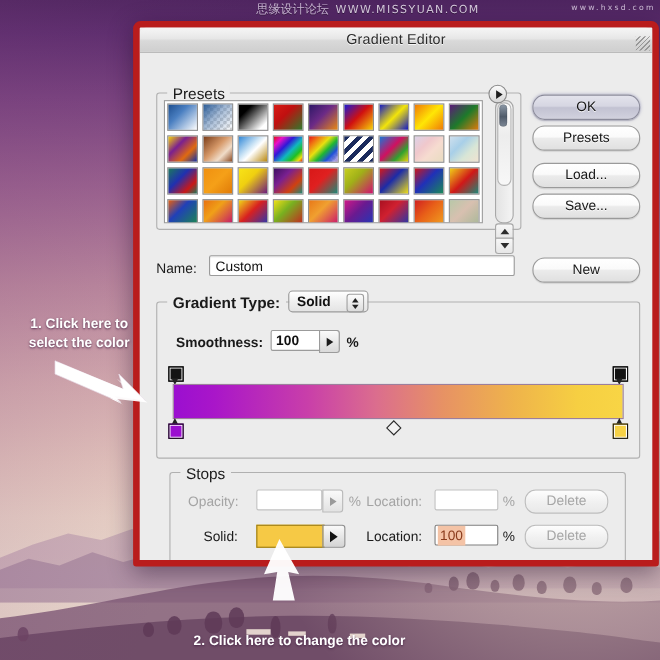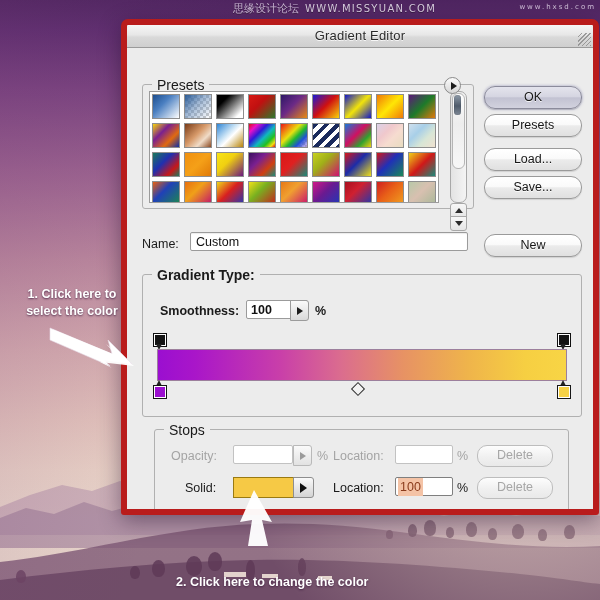--- a/index.html
+++ b/index.html
@@ -443,20 +443,27 @@
     <div class="btn" id="btn-cancel">Presets</div>
     <div class="btn" id="btn-load">Load...</div>
     <div class="btn" id="btn-save">Save...</div>
     <div class="btn" id="btn-new">New</div>
 
     <div id="name-label">Name:</div>
     <div id="name-input">Custom</div>
 
     <div class="group" id="gtype-box">
       <span class="group-legend" id="gtype-legend">Gradient Type:</span>
+      <div id="gtype-select">
+        <span>Solid</span>
+        <div id="gtype-arrows">
+          <div class="mini-tri up"></div>
+          <div class="mini-tri dn"></div>
+        </div>
+      </div>
 
       <div id="smooth-label">Smoothness:</div>
       <div id="smooth-field">100</div>
       <div id="smooth-btn">
         <div class="tri-r"></div>
       </div>
       <div id="smooth-pct">%</div>
 
       <div id="grad-area">
         <div class="stop-top" style="left:0px;top:0px;">

